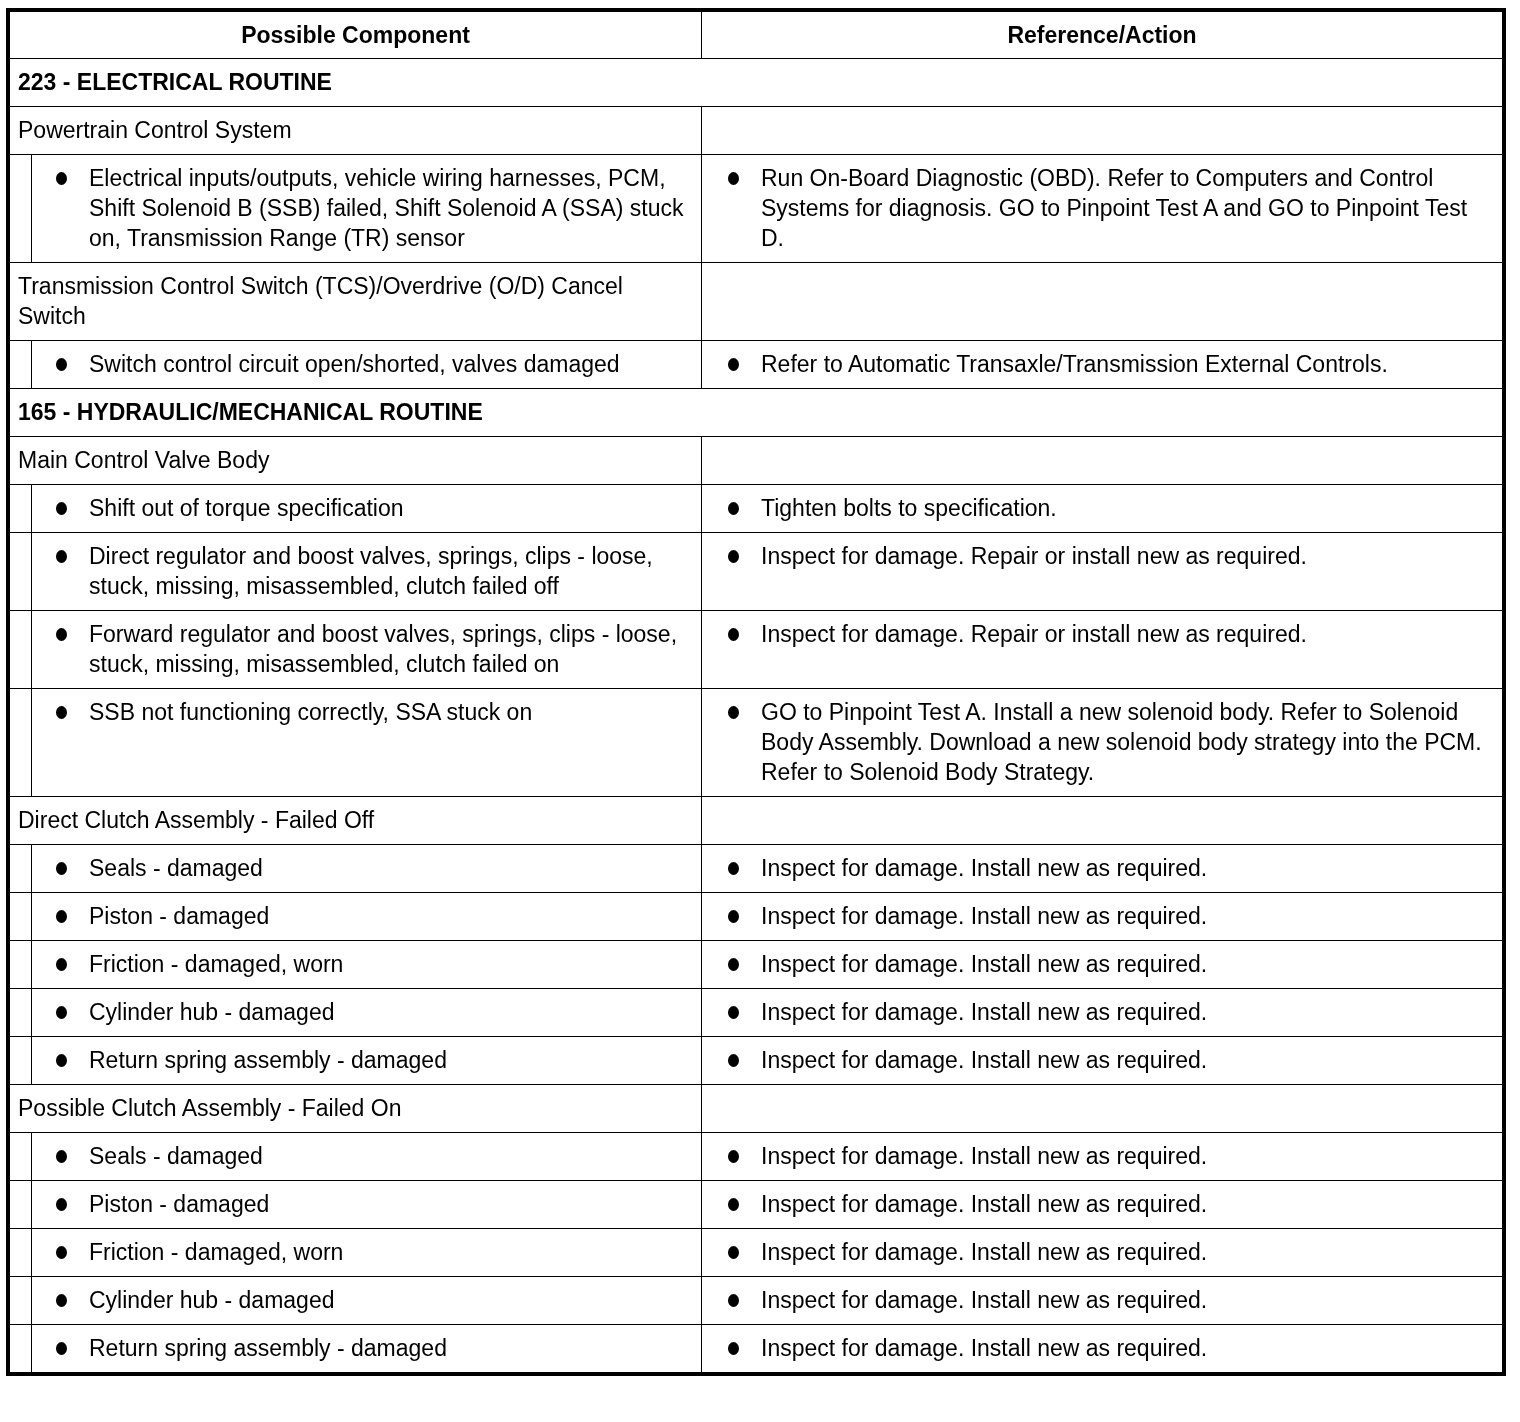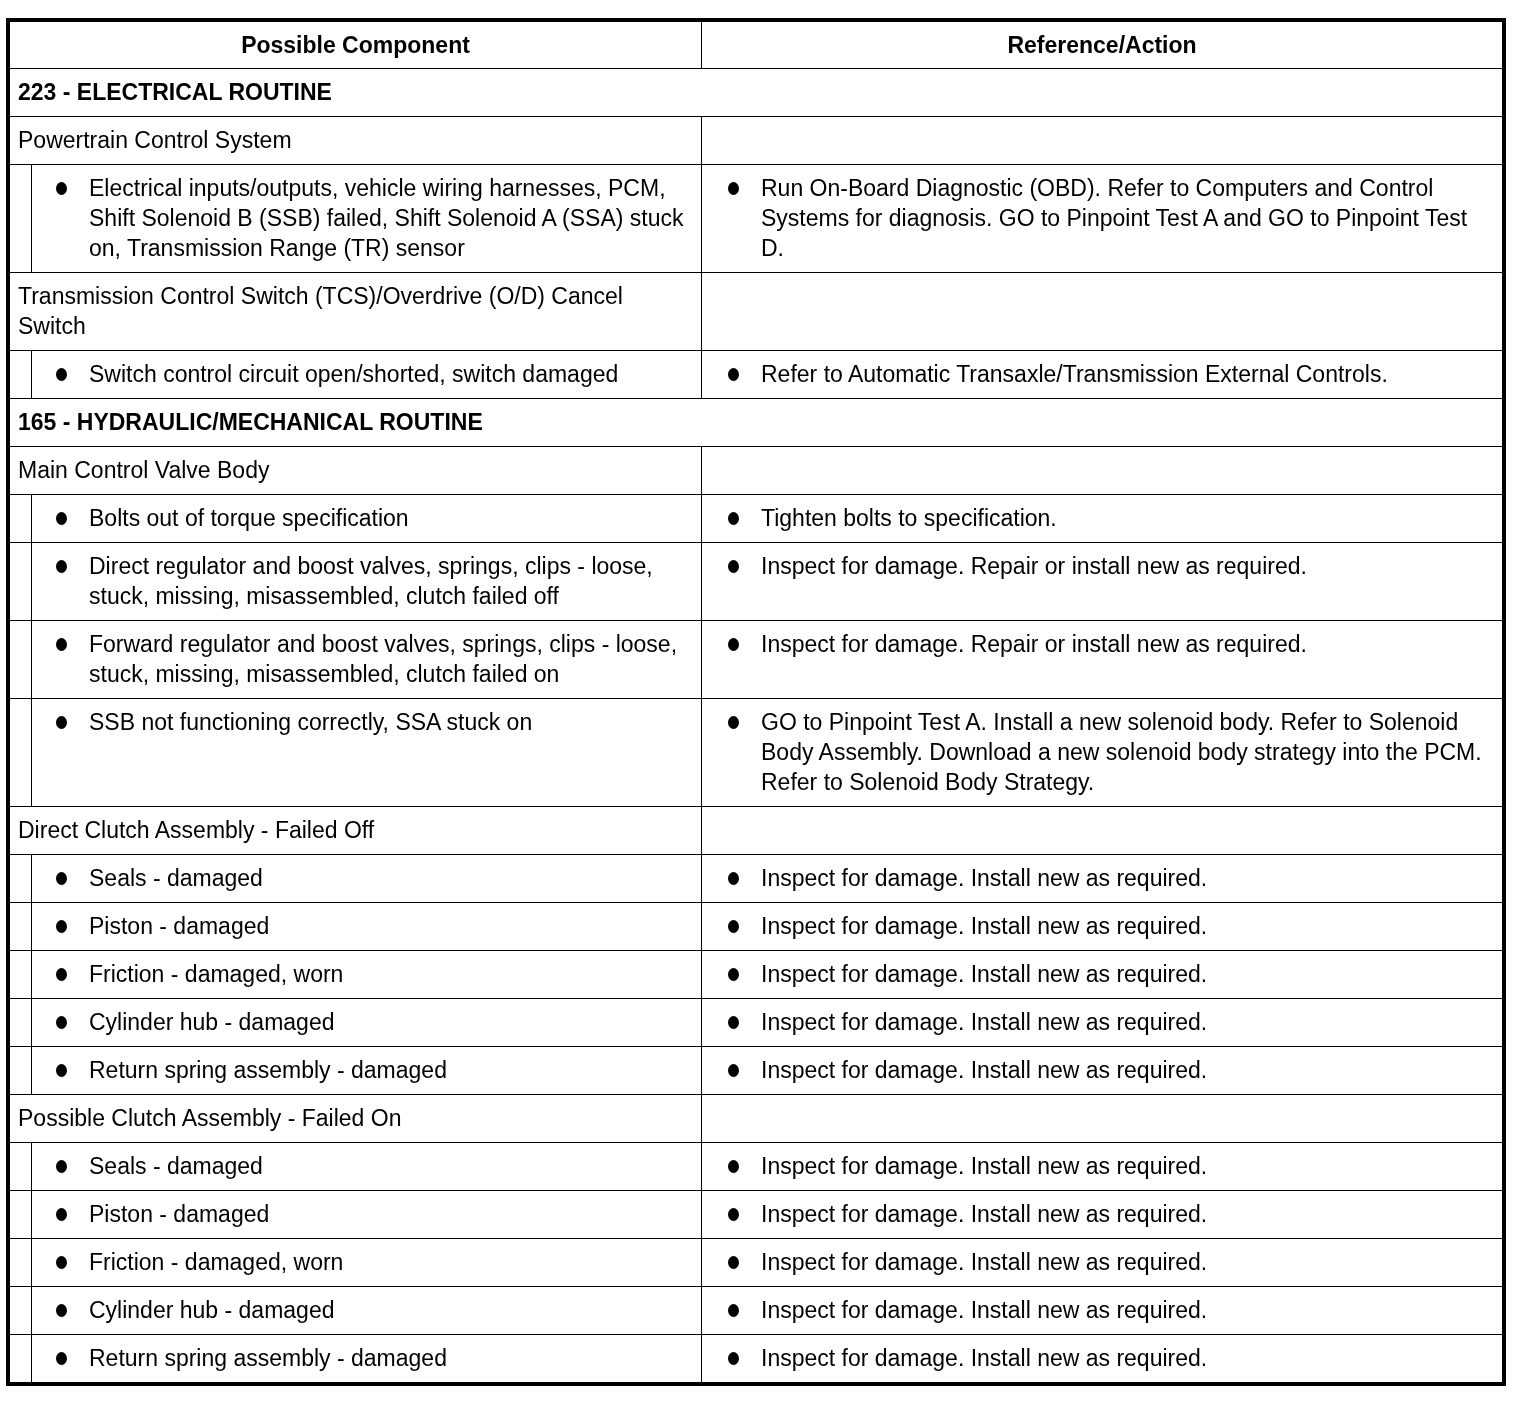--- a/index.html
+++ b/index.html
@@ -10,21 +10,21 @@
     body {
       width: 1520px;
       height: 1422px;
       position: relative;
       font-family: "Liberation Sans", sans-serif;
       color: #000000;
     }
     .table-wrap {
       position: absolute;
       left: 6px;
-      top: 18px;
+      top: 8px;
       width: 1500px;
       border: 3px solid #000;
       box-sizing: border-box;
     }
     table {
       width: 100%;
       border-collapse: collapse;
       table-layout: fixed;
       font-size: 23px;
       line-height: 30px;
@@ -118,21 +118,21 @@
   <tr class="group">
     <td class="gl" colspan="2">Transmission Control Switch (TCS)/Overdrive (O/D) Cancel Switch</td>
     <td></td>
   </tr>
 
   <tr class="item">
     <td class="stub"></td>
     <td class="comp">
       <div class="bul">
         <span class="dot"></span>
-        <span class="txt">Switch control circuit open/shorted, switch damaged</span>
+        <span class="txt">Switch control circuit open/shorted, valves damaged</span>
       </div>
     </td>
     <td class="act">
       <div class="bul">
         <span class="dot"></span>
         <span class="txt">Refer to Automatic Transaxle/Transmission External Controls.</span>
       </div>
     </td>
   </tr>
 
@@ -143,21 +143,21 @@
   <tr class="group">
     <td class="gl" colspan="2">Main Control Valve Body</td>
     <td></td>
   </tr>
 
   <tr class="item">
     <td class="stub"></td>
     <td class="comp">
       <div class="bul">
         <span class="dot"></span>
-        <span class="txt">Bolts out of torque specification</span>
+        <span class="txt">Shift out of torque specification</span>
       </div>
     </td>
     <td class="act">
       <div class="bul">
         <span class="dot"></span>
         <span class="txt">Tighten bolts to specification.</span>
       </div>
     </td>
   </tr>
 

